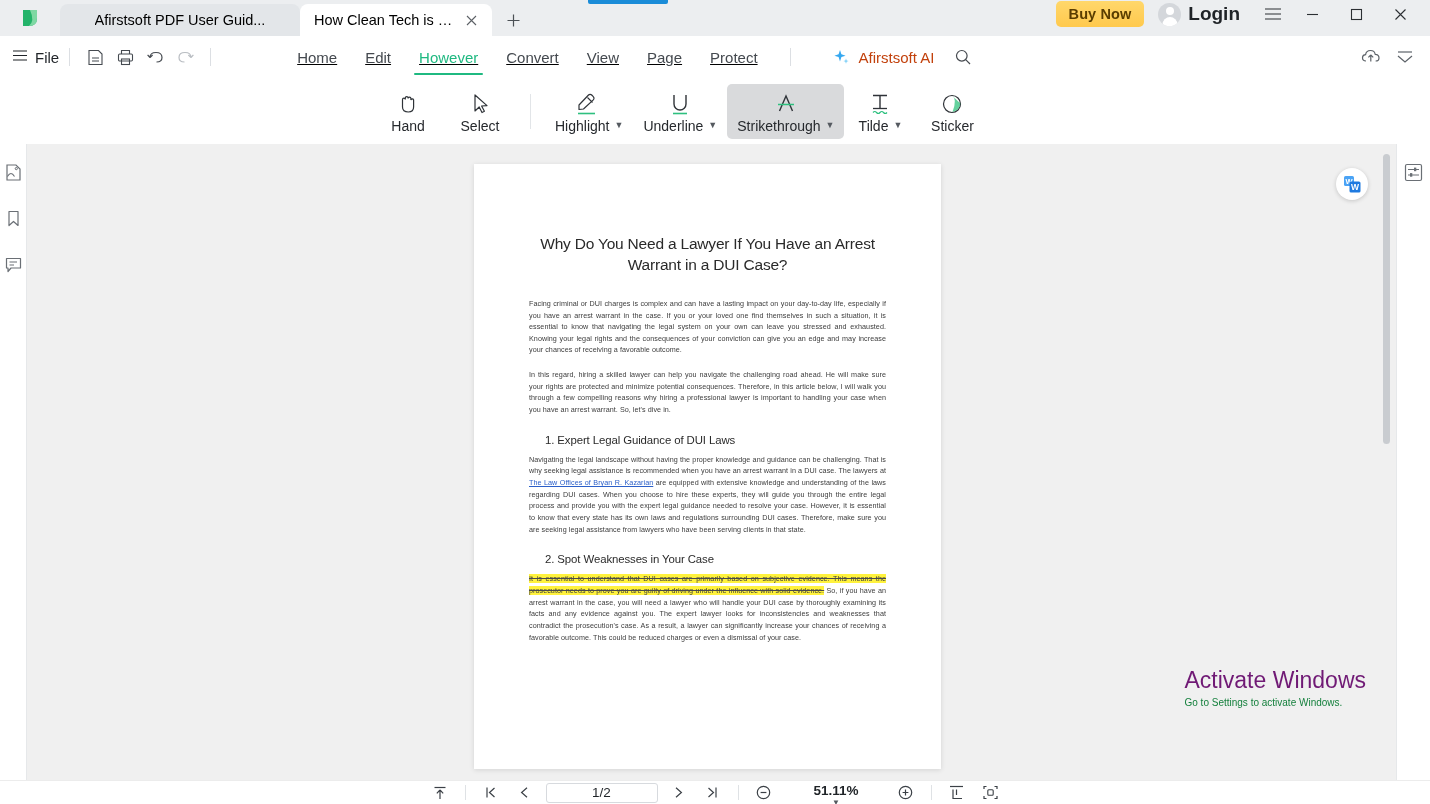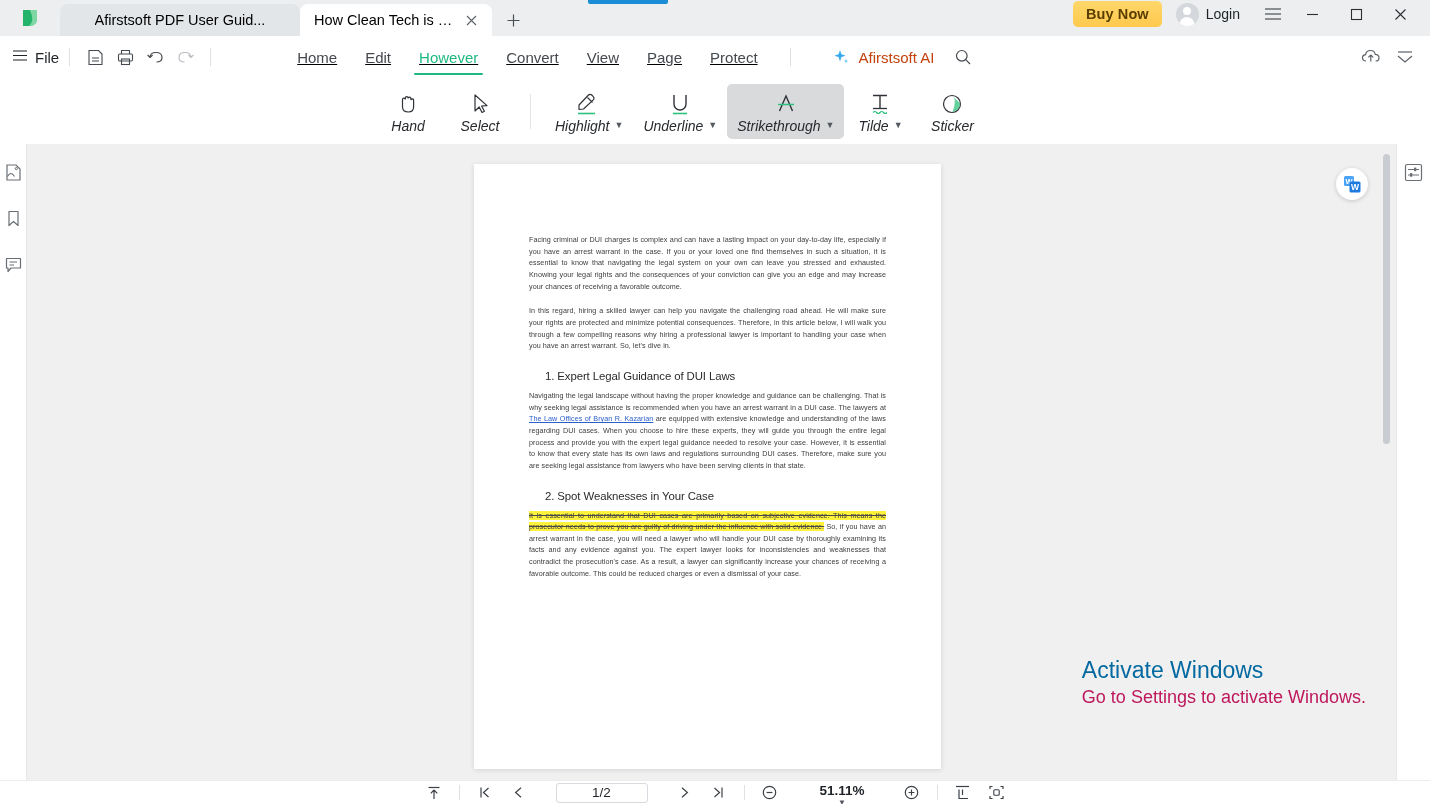--- a/index.html
+++ b/index.html
@@ -59,21 +59,21 @@
     position: relative; overflow: hidden;
   }
   .avatar::before {
     content: ""; position: absolute; left: 50%; top: 4px; width: 8px; height: 8px;
     border-radius: 50%; background: #ffffff; transform: translateX(-50%);
   }
   .avatar::after {
     content: ""; position: absolute; left: 50%; top: 14px; width: 15px; height: 11px;
     border-radius: 8px 8px 0 0; background: #ffffff; transform: translateX(-50%);
   }
-  .login-text { font-size: 14px; color: #1f2327; font-weight: 400; }
+  .login-text { font-size: 19px; color: #1f2327; font-weight: 700; }
   .win-btn {
     width: 44px; height: 36px; display: flex; align-items: center; justify-content: center;
     color: #2b2f33;
   }
   .hamburger-top { width: 34px; height: 36px; display:flex; align-items:center; justify-content:center; }
 
   
   .menubar {
     position: absolute; top: 36px; left: 0; width: 1430px; height: 42px;
     background: #ffffff; display: flex; align-items: center;
@@ -100,21 +100,21 @@
   .menubar-right { margin-left: auto; display: flex; align-items: center; padding-right: 10px; gap: 4px; }
 
   
   .ribbon {
     position: absolute; top: 78px; left: 0; width: 1430px; height: 66px;
     background: #ffffff; display: flex; align-items: center;
   }
   .ribbon-inner { display: flex; align-items: stretch; margin-left: 372px; gap: 0; }
   .tool {
     display: flex; flex-direction: column; align-items: center; justify-content: center;
-    min-width: 72px; padding: 4px 10px 5px; border-radius: 5px;  font-style: italic;
+    min-width: 72px; padding: 4px 10px 5px; border-radius: 5px; 
   }
   .tool.selected { background: #d9dadc; }
   .tool-ico { height: 30px; display: flex; align-items: flex-end; justify-content: center; }
   .tool-lbl {
     font-size: 14px; color: #26292d; display: flex; align-items: center; gap: 5px;
     white-space: nowrap;
   }
   .caret { font-size: 9px; color: #555a60; line-height: 1; }
   .ribbon-sep { width: 1px; background: #e2e5e8; margin: 10px 14px; }
 
@@ -172,38 +172,38 @@
   }
   .vthumb {
     position: absolute; top: 0; left: 0; width: 7px; height: 290px;
     background: #c9ccd0; border-radius: 4px;
   }
 
   
   .watermark {
     position: absolute; right: 30px; bottom: 72px; text-align: left; user-select: none;
   }
-  .wm1 { font-size: 23px; color: #0369a1; line-height: 1.5; }
-  .wm2 { font-size: 18px; color: #be185d; }
+  .wm1 { font-size: 23px; color: #701a75; line-height: 1.5; }
+  .wm2 { font-size: 10px; color: #15803d; }
 
   
   .bottombar {
     position: absolute; bottom: 0; left: 0; width: 1430px; height: 24px;
     background: #ffffff; border-top: 1px solid #ececec;
     display: flex; align-items: center; justify-content: center; gap: 0;
   }
   .bb-btn {
     width: 34px; height: 22px; display:flex; align-items:center; justify-content:center;
     color: #3b4046;
   }
   .bb-sep { width: 1px; height: 15px; background: #dfe2e5; margin: 0 8px; }
   .page-input {
-    width: 92px; height: 20px; border: 1px solid #d7dade; border-radius: 3px;
+    width: 112px; height: 20px; border: 1px solid #d7dade; border-radius: 3px;
     background:#fff; display: flex; align-items: center; justify-content: center;
-    font-size: 13.5px; color: #1f2327; margin: 0 20px;
+    font-size: 13.5px; color: #1f2327; margin: 0 4px;
   }
   .zoom-val {
     width: 108px; height: 20px; display:flex; align-items:center;
     justify-content: space-between; padding: 0 7px 0 10px; font-size: 13.5px;
     color: #1f2327; font-weight: 600; flex-direction: column;
   }
   .zoom-caret { font-size: 8px; color: #54595f; }
   svg { display: block; }
 </style>
 </head>
@@ -510,20 +510,21 @@
           <rect x="7" y="11.1" width="2.3" height="3.6" fill="#6a6f75"></rect>
         </svg>
       </span>
     </div>
   </div>
 
   <div class="viewer">
 
     <div class="page">
       <div class="doc-inner">
+        <div class="doc-title">Why Do You Need a Lawyer If You Have an Arrest Warrant in a DUI Case?</div>
 
         <div class="doc-p">Facing criminal or DUI charges is complex and can have a lasting impact on your day-to-day life, especially if you have an arrest warrant in the case. If you or your loved one find themselves in such a situation, it is essential to know that navigating the legal system on your own can leave you stressed and exhausted. Knowing your legal rights and the consequences of your conviction can give you an edge and may increase your chances of receiving a favorable outcome.</div>
         <div class="doc-p">In this regard, hiring a skilled lawyer can help you navigate the challenging road ahead. He will make sure your rights are protected and minimize potential consequences. Therefore, in this article below, I will walk you through a few compelling reasons why hiring a professional lawyer is important to handling your case when you have an arrest warrant. So, let's dive in.</div>
 
         <div class="doc-h">1. Expert Legal Guidance of DUI Laws</div>
         <div class="doc-p"><span>Navigating the legal landscape without having the proper knowledge and guidance can be challenging. That is why seeking legal assistance is recommended when you have an arrest warrant in a DUI case. The lawyers at </span><a class="doc-link">The Law Offices of Bryan R. Kazarian</a><span> are equipped with extensive knowledge and understanding of the laws regarding DUI cases. When you choose to hire these experts, they will guide you through the entire legal process and provide you with the expert legal guidance needed to resolve your case. However, it is essential to know that every state has its own laws and regulations surrounding DUI cases. Therefore, make sure you are seeking legal assistance from lawyers who have been serving clients in that state.</span></div>
 
         <div class="doc-h">2. Spot Weaknesses in Your Case</div>
         <div class="doc-p"><span class="hl-strike">It is essential to understand that DUI cases are primarily based on subjective evidence. This means the prosecutor needs to prove you are guilty of driving under the influence with solid evidence.</span><span> So, if you have an arrest warrant in the case, you will need a lawyer who will handle your DUI case by thoroughly examining its facts and any evidence against you. The expert lawyer looks for inconsistencies and weaknesses that contradict the prosecution's case. As a result, a lawyer can significantly increase your chances of receiving a favorable outcome. This could be reduced charges or even a dismissal of your case.</span></div>
       </div>

